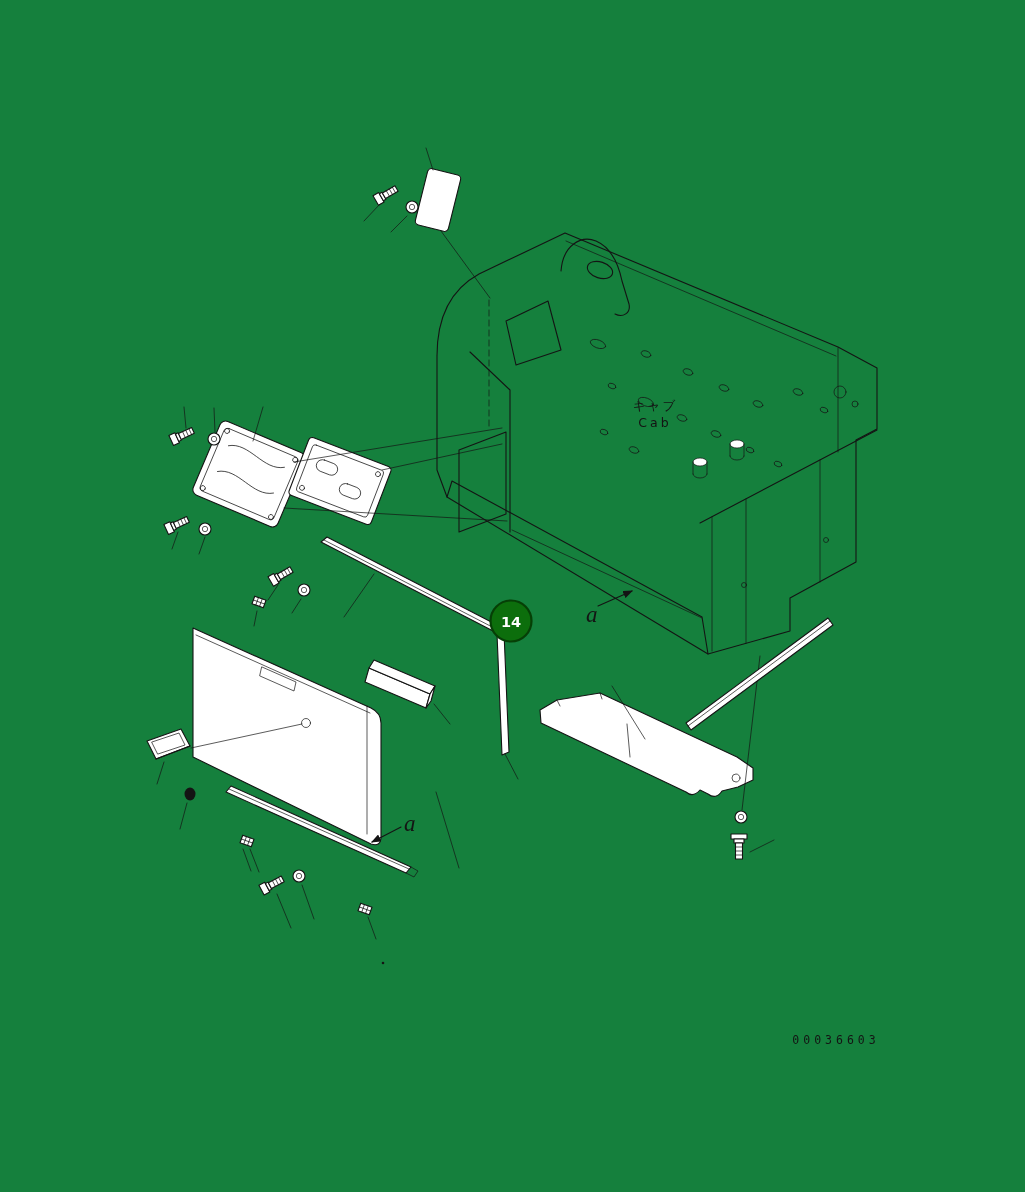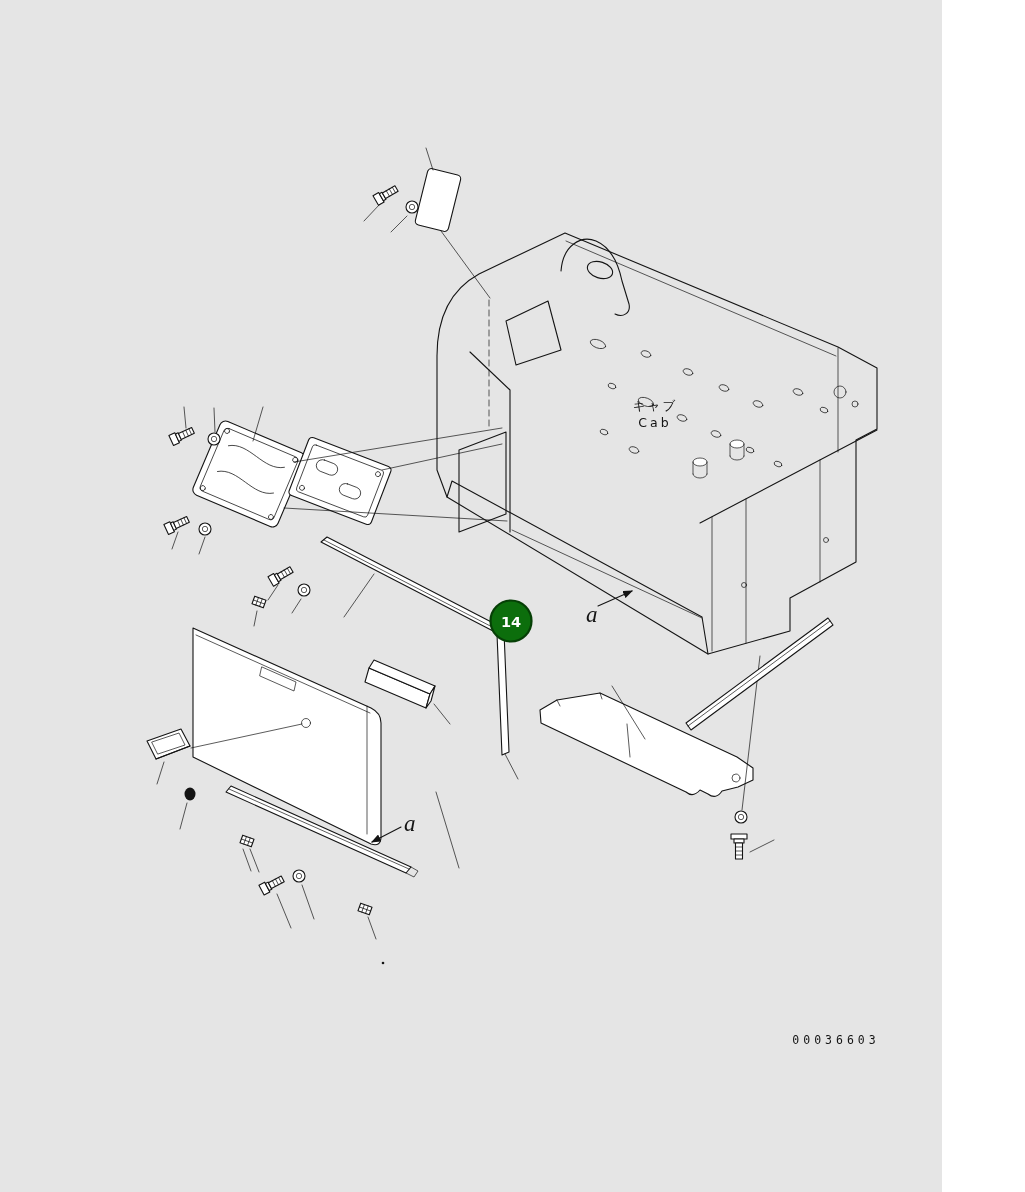--- a/index.html
+++ b/index.html
@@ -1,16 +1,16 @@
 <!DOCTYPE html>
 <html><head>
 <meta charset="utf-8">
 <style>
   html,body { margin:0; padding:0; background:#ffffff; }
-  .page { width:942px; height:1192px; position:relative; background:#e5e5e5; overflow:hidden; }
+  .page { width:1025px; height:1192px; position:relative; background:#15803d; overflow:hidden; }
   svg { display:block; }
   .ln { fill:none; stroke:#141414; stroke-width:1.1; stroke-linejoin:round; stroke-linecap:round; }
   .ln-thin { fill:none; stroke:#141414; stroke-width:0.7; stroke-linejoin:round; stroke-linecap:round; }
   .dash { stroke-dasharray:6 4; }
   .fw { fill:#ffffff; stroke:#141414; stroke-width:1.1; stroke-linejoin:round; }
   .fw-thin { fill:#ffffff; stroke:#141414; stroke-width:0.7; stroke-linejoin:round; }
   .solid { fill:#141414; stroke:none; }
   text.dark { fill:#141414; }
   .label-cjk { font:12.5px "DejaVu Sans", sans-serif; letter-spacing:2px; }
   .label-cab { font:12.5px "DejaVu Sans", sans-serif; letter-spacing:3px; }

